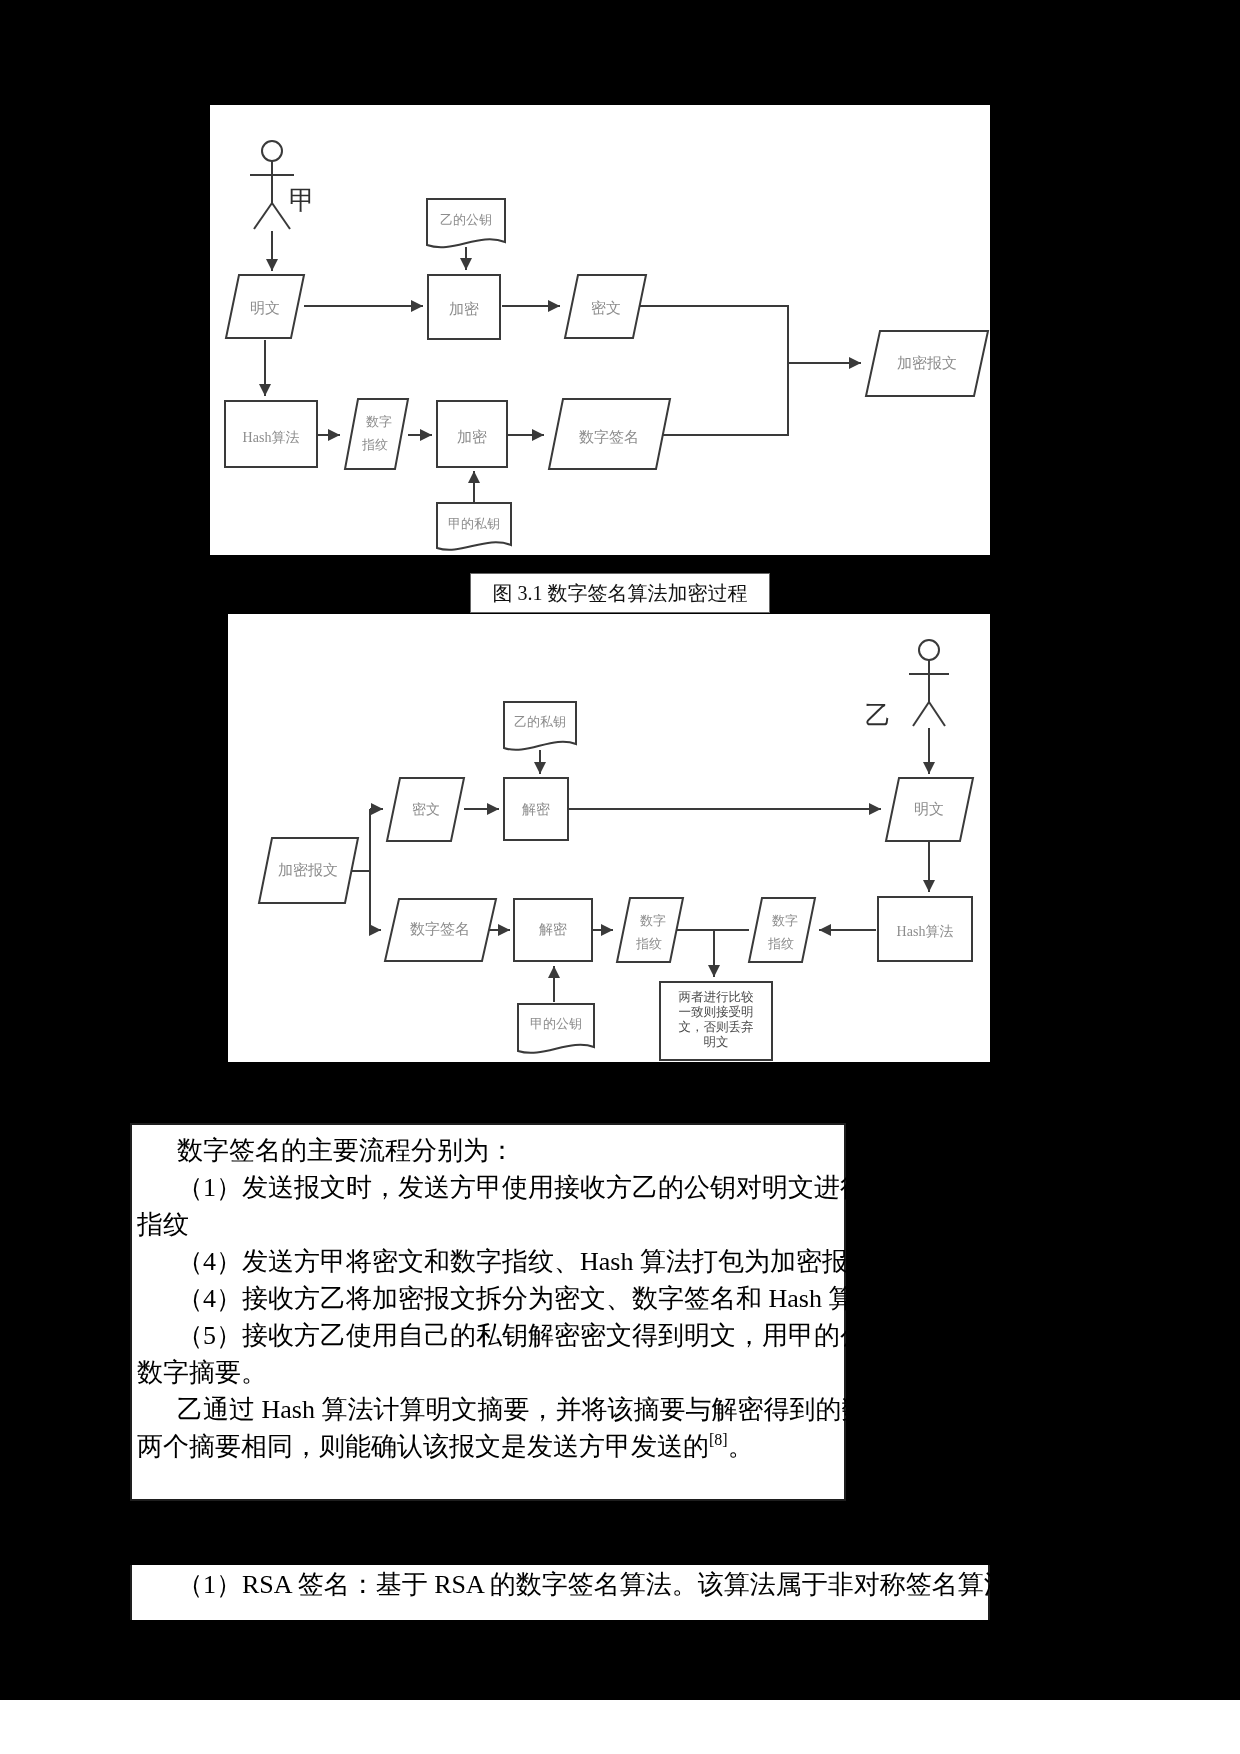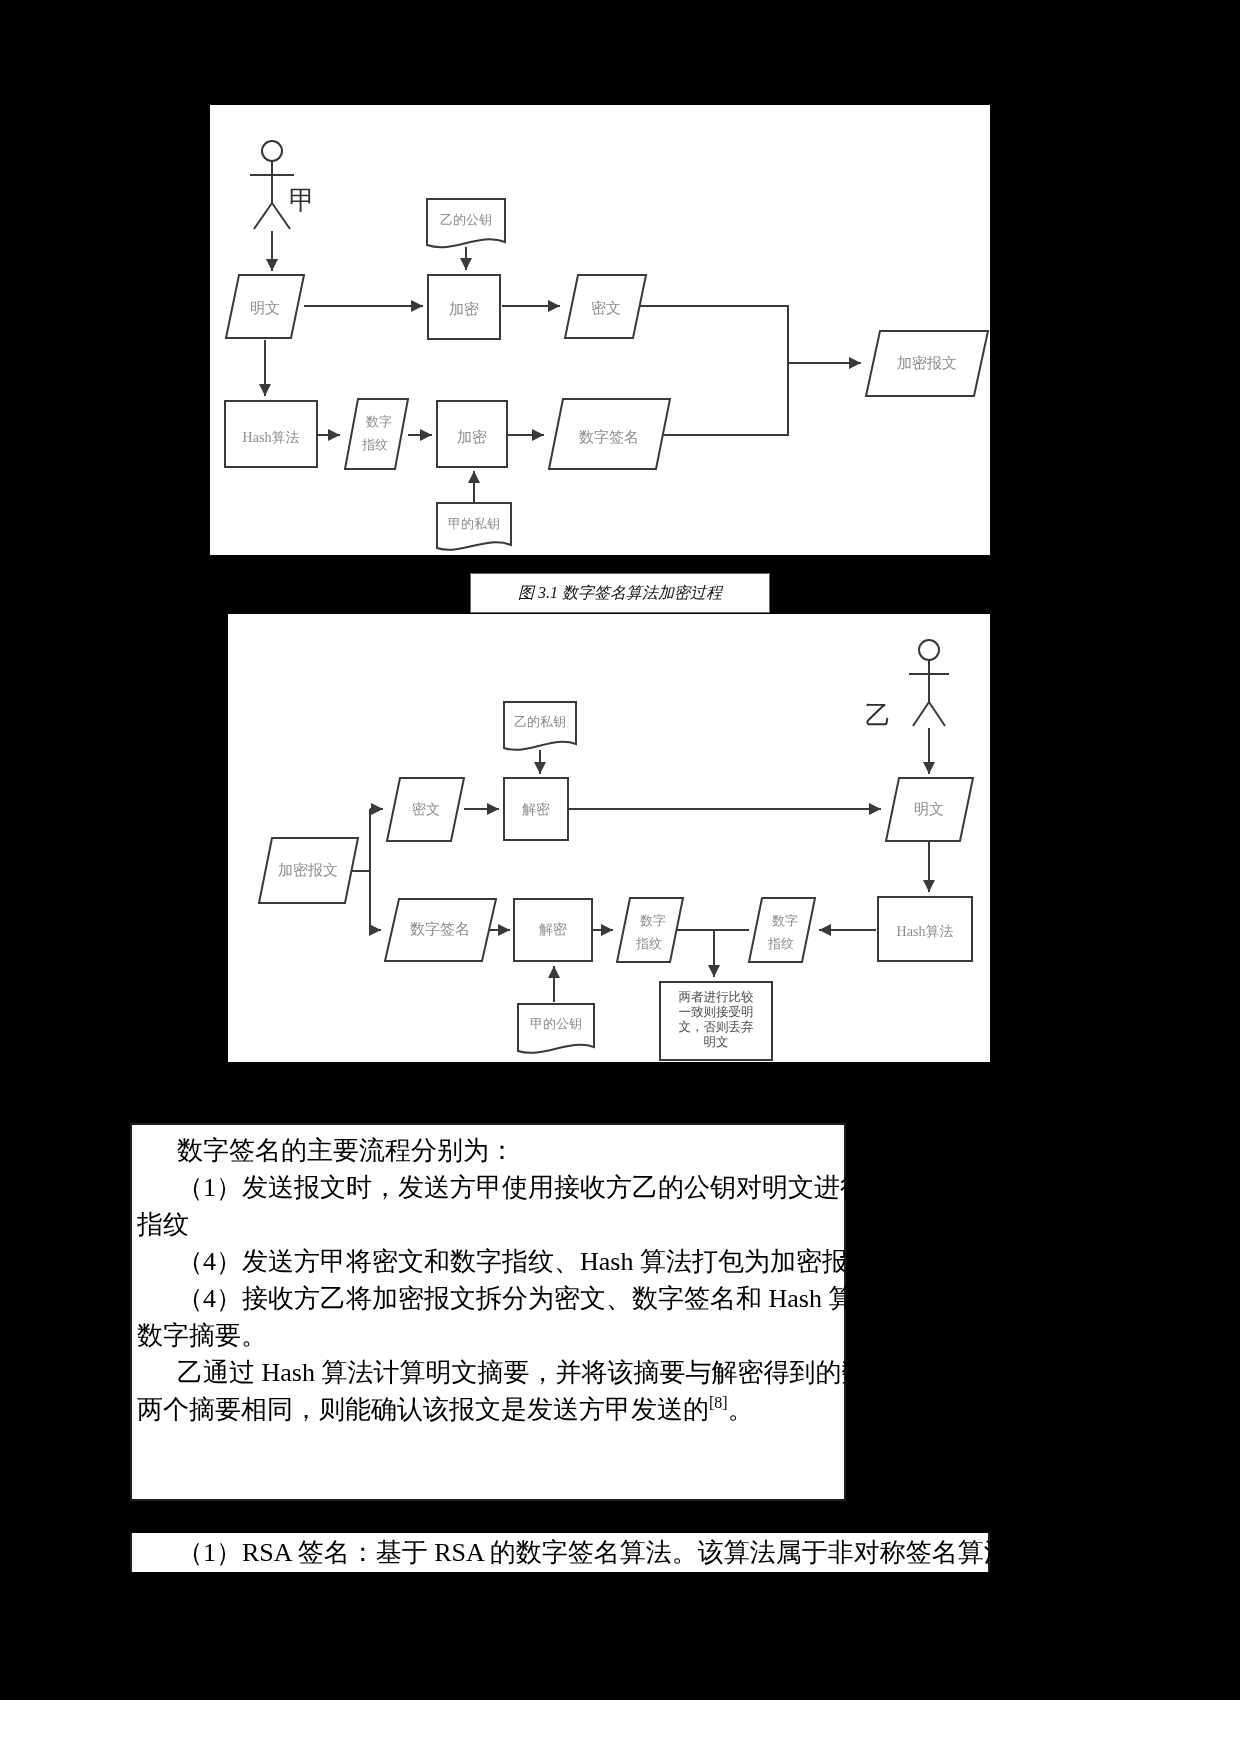--- a/index.html
+++ b/index.html
@@ -1,20 +1,20 @@
 <!DOCTYPE html>
 <html><head>
 <meta charset="utf-8">
 <style>
   html,body{margin:0;padding:0;background:#000;}
   .page{position:relative;width:1240px;height:1754px;background:#000;overflow:hidden;
         font-family:"Liberation Serif","DejaVu Serif",serif;}
   .box{position:absolute;background:#fff;}
   .caption{position:absolute;background:#fff;border:1px solid #666;display:flex;
-           align-items:center;justify-content:center;font-size:16px;color:#111;white-space:nowrap;font-style:italic;}
+           align-items:center;justify-content:center;font-size:20px;color:#111;white-space:nowrap;}
   .textblock{position:absolute;background:#fff;border:2px solid #1e1e1e;box-sizing:border-box;
              color:#000;font-size:26px;line-height:37px;padding:7px 4px 0 5px;}
   .bl{white-space:nowrap;}
   .indent{text-indent:40px;}
   .ref{font-size:16px;vertical-align:super;line-height:0;}
   .footerline{position:absolute;background:#fff;border-left:2px solid #1e1e1e;border-right:2px solid #1e1e1e;
               box-sizing:border-box;color:#000;font-size:26px;line-height:36px;padding:2px 4px 0 5px;}
   .bottomstrip{position:absolute;left:0;width:1240px;background:#fff;}
   svg{display:block;}
   svg text{font-family:"Liberation Serif","DejaVu Serif",serif;fill:#8d8d8d;text-anchor:middle;}
@@ -197,26 +197,27 @@
     </svg>
   </div>
 
 
   <div class="textblock" style="left:130px;top:1123px;width:716px;height:378px">
     <div class="bl indent">数字签名的主要流程分别为：</div>
     <div class="bl indent">（1）发送报文时，发送方甲使用接收方乙的公钥对明文进行加密，得到密文。</div>
     <div class="bl">指纹</div>
     <div class="bl indent">（4）发送方甲将密文和数字指纹、Hash 算法打包为加密报文发送给接收方乙。</div>
     <div class="bl indent">（4）接收方乙将加密报文拆分为密文、数字签名和 Hash 算法。</div>
+    <div class="bl indent">（5）接收方乙使用自己的私钥解密密文得到明文，用甲的公钥解密数字签名得到</div>
     <div class="bl">数字摘要。</div>
     <div class="bl indent">乙通过 Hash 算法计算明文摘要，并将该摘要与解密得到的数字摘要进行比对，若</div>
     <div class="bl">
       <span>两个摘要相同，则能确认该报文是发送方甲发送的</span><sup class="ref">[8]</sup><span>。</span>
     </div>
   </div>
 
-  <div class="footerline" style="left:130px;top:1533px;width:860px;height:39px">
+  <div class="footerline" style="left:130px;top:1565px;width:860px;height:55px">
     <div class="bl indent">（1）RSA 签名：基于 RSA 的数字签名算法。该算法属于非对称签名算法，作为最</div>
   </div>
 
   <div class="bottomstrip" style="top:1700px;height:54px"></div>
 
 </div>
 
 </body></html>

